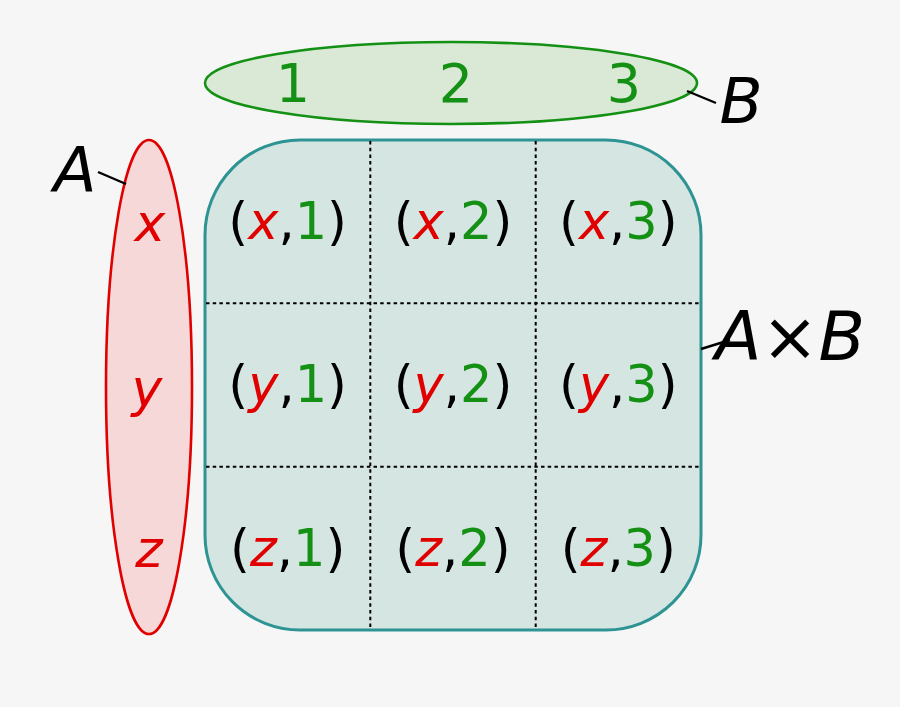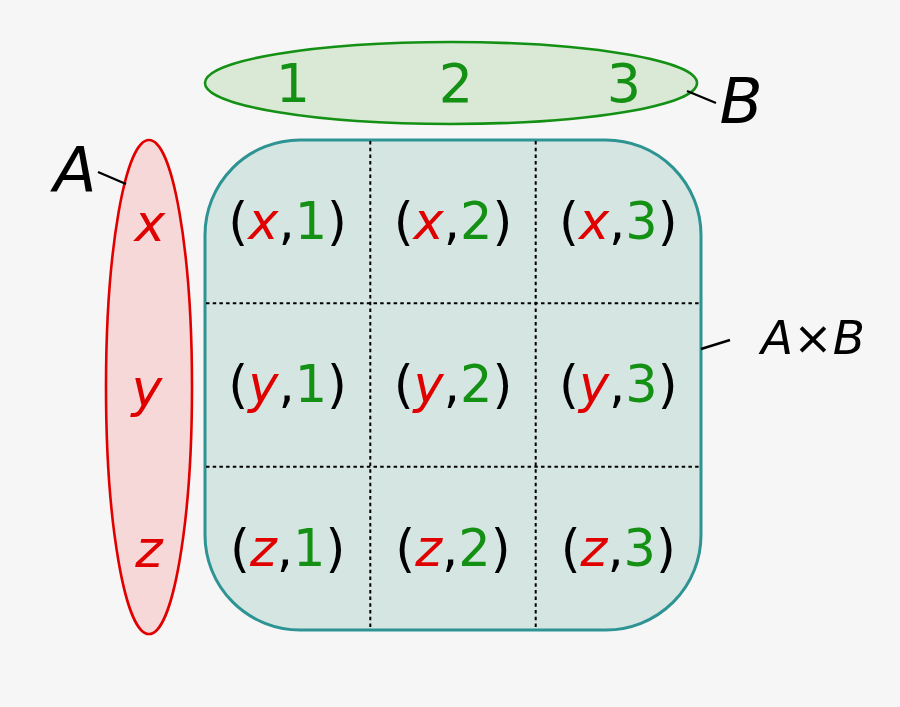--- a/index.html
+++ b/index.html
@@ -26,21 +26,21 @@
     line-height: 1;
     user-select: none;
   }
   .set-label {
     font-size: 63px;
     font-style: italic;
     color: var(--label-text, #000);
   }
   #label-a   { left: 75px;  top: 170px; }
   #label-b   { left: 741px; top: 101px; }
-  #label-axb { left: 790px; top: 337px; font-size: 47px; margin-left: 23px; }
+  #label-axb { left: 790px; top: 337px; font-size: 68px; }
 
   .element-b {
     font-size: 54px;
     color: var(--set-b-text, #149114);
   }
   .element-a {
     font-size: 52px;
     font-style: italic;
     color: var(--set-a-text, #e10000);
   }

